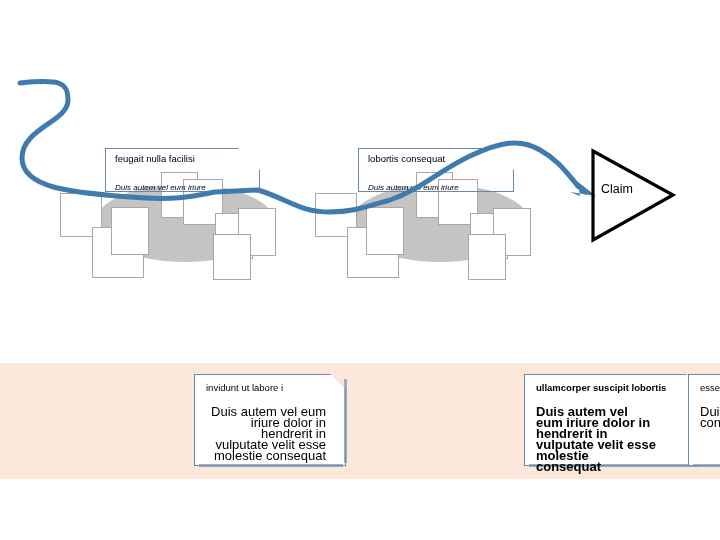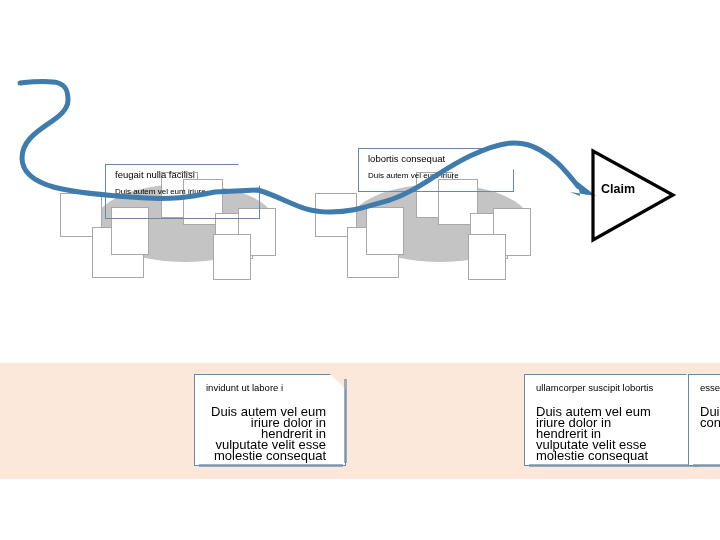--- a/index.html
+++ b/index.html
@@ -21,22 +21,22 @@
            background:#c4c4c4;border-radius:50%;}
   .card{position:absolute;background:#ffffff;border:1px solid #a8a8a8;}
 
   
   .callout{position:absolute;background:transparent;}
   .callout .shape{position:absolute;left:0;top:0;width:100%;height:100%;
       border:1px solid #6a87a8;background:transparent;
       clip-path:polygon(0 0, calc(100% - 22px) 0, 100% 22px, 100% 100%, 0 100%);}
   .callout .ttl{position:absolute;left:10px;top:5px;font-size:9.5px;
       color:#000;white-space:nowrap;}
-  .callout .bdy{position:absolute;left:10px;top:22px;font-size:8px;
-      color:#000;line-height:11px;width:135px;}
+  .callout .bdy{position:absolute;left:10px;top:34px;font-size:8px;
+      color:#000;line-height:11px;width:135px;font-style:italic;}
 
   
   .note{position:absolute;}
   .note .nshape{position:absolute;left:0;top:0;width:100%;height:100%;
       background:#ffffff;border:1px solid #6a87a8;
       clip-path:polygon(0 0, calc(100% - 16px) 0, 100% 16px, 100% 100%, 0 100%);}
   .note .shadow{position:absolute;left:5px;top:100%;width:calc(100% - 6px);
       height:3px;background:#7c96b4;opacity:.75;}
   .note .shadow2{position:absolute;left:100%;top:5px;width:3px;
       height:calc(100% - 6px);background:#7c96b4;opacity:.75;}
@@ -71,21 +71,21 @@
     <div class="card" style="left:5px;top:23px;width:40px;height:42px;"></div>
     <div class="card" style="left:37px;top:57px;width:50px;height:49px;"></div>
     <div class="card" style="left:56px;top:37px;width:36px;height:46px;"></div>
     <div class="card" style="left:106px;top:2px;width:35px;height:44px;"></div>
     <div class="card" style="left:128px;top:9px;width:38px;height:44px;"></div>
     <div class="card" style="left:160px;top:43px;width:36px;height:44px;"></div>
     <div class="card" style="left:183px;top:38px;width:36px;height:46px;"></div>
     <div class="card" style="left:158px;top:64px;width:36px;height:44px;"></div>
   </div>
 
-  <div class="callout" style="left:105px;top:148px;width:153px;height:53px;margin-top:16px;">
+  <div class="callout" style="left:105px;top:148px;width:153px;height:42px;">
     <div class="shape"></div>
     <div class="ttl">feugait nulla facilisi</div>
     <div class="bdy">Duis autem vel eum iriure</div>
   </div>
 
   <div class="callout" style="left:358px;top:148px;width:154px;height:42px;">
     <div class="shape"></div>
     <div class="ttl">lobortis consequat</div>
     <div class="bdy">Duis autem vel eum iriure</div>
   </div>
@@ -102,31 +102,31 @@
              C 420,190 440,170 470,156
              C 500,142 520,138 540,150
              C 558,160 566,172 578,186" fill="none" stroke="#3f7cad" stroke-width="5" stroke-linecap="round"></path>
 
     <path d="M578,186 L586,192" fill="none" stroke="#3f7cad" stroke-width="5" stroke-linecap="round"></path>
     <polygon points="596,196 578,182 580,196 570,192" fill="#3f7cad"></polygon>
 
     <polygon points="593,151 593,240 673,195" fill="none" stroke="#000000" stroke-width="3.2" stroke-linejoin="miter"></polygon>
   </svg>
 
-  <div class="claim-label" style="left:601px;top:182px;font-weight:bold;">Claim</div>
+  <div class="claim-label" style="left:601px;top:182px;">Claim</div>
 
   <div class="note" style="left:194px;top:374px;width:150px;height:90px;text-align:right;">
     <div class="nshape"></div>
     <div class="shadow"></div>
     <div class="shadow2"></div>
     <div class="ntitle">invidunt ut labore i</div>
     <div class="nbody" style="width:120px;">Duis autem vel eum iriure dolor in hendrerit in vulputate velit esse molestie consequat</div>
   </div>
 
-  <div class="note" style="left:524px;top:374px;width:176px;height:90px;">
+  <div class="note" style="left:524px;top:374px;width:176px;height:90px;font-weight:bold;">
     <div class="nshape"></div>
     <div class="shadow"></div>
     <div class="shadow2"></div>
     <div class="ntitle">ullamcorper suscipit lobortis</div>
     <div class="nbody" style="width:120px;">Duis autem vel eum iriure dolor in hendrerit in vulputate velit esse molestie consequat</div>
   </div>
 
   <div class="note" style="left:688px;top:374px;width:150px;height:90px;">
     <div class="nshape"></div>
     <div class="shadow"></div>

